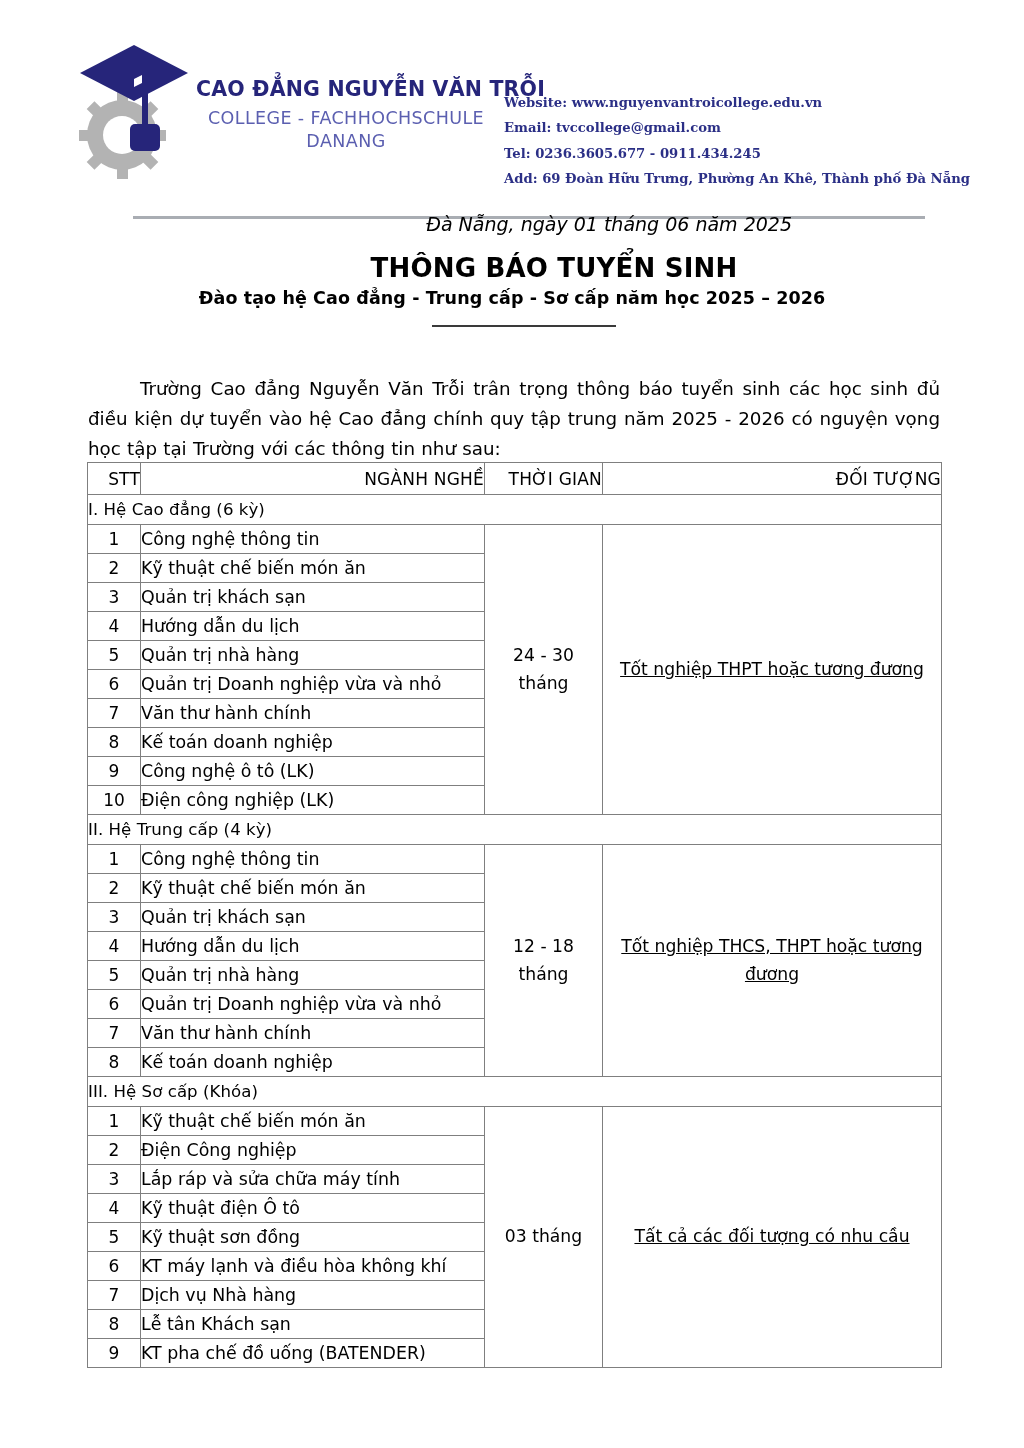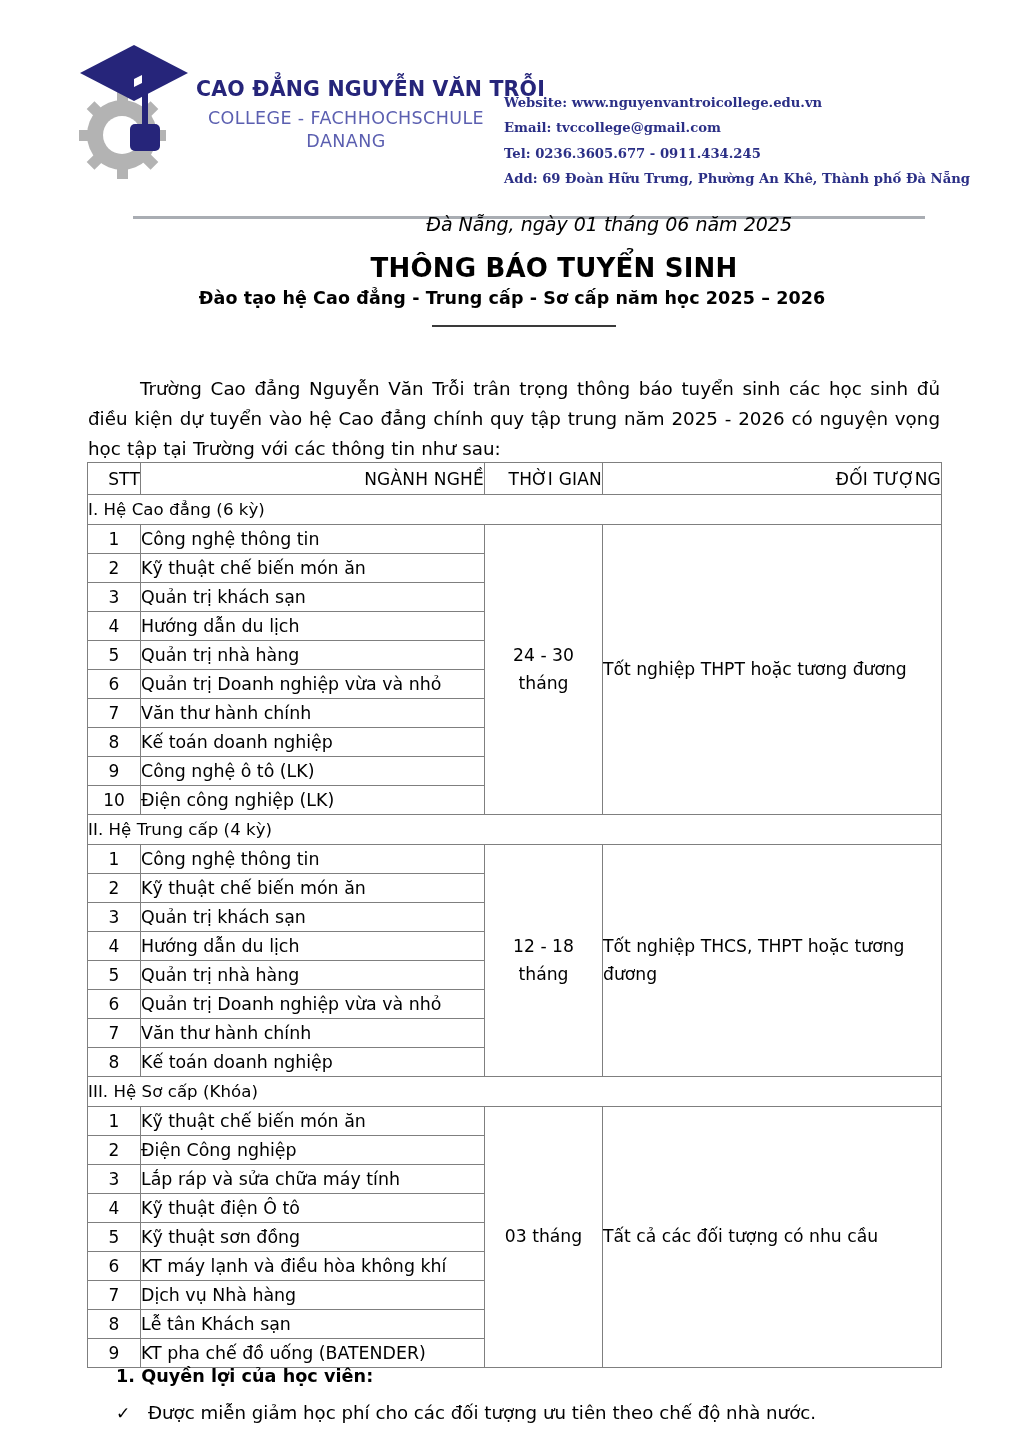--- a/index.html
+++ b/index.html
@@ -224,23 +224,25 @@
     white-space: nowrap;
   }
 
   td.thoi {
     text-align: center;
     font-size: 17.2px;
     line-height: 1.62;
   }
 
   td.doi {
+    text-align: center;
     font-size: 17.2px;
     line-height: 1.62;
     padding: 0 16px;
+    text-decoration: underline;
   }
 
   
   .footer-block {
     position: absolute;
     left: 88px;
     top: 1366px;
     width: 880px;
   }
 
@@ -483,23 +485,14 @@
             <td class="nganh">Lễ tân Khách sạn</td>
           </tr>
           <tr class="row">
             <td class="stt">9</td>
             <td class="nganh">KT pha chế đồ uống (BATENDER)</td>
           </tr>
         </tbody>
     </table>
   </div>
 
-  <div class="footer-block">
-    <div class="benefit-heading">1. Quyền lợi của học viên:</div>
-    <div id="benefit-list">
-        <div class="benefit-item">
-          <span class="benefit-check">✓</span>
-          <span class="benefit-text">Được miễn giảm học phí cho các đối tượng ưu tiên theo chế độ nhà nước.</span>
-        </div>
-      </div>
-  </div>
 
 </div>
 
 </body></html>

